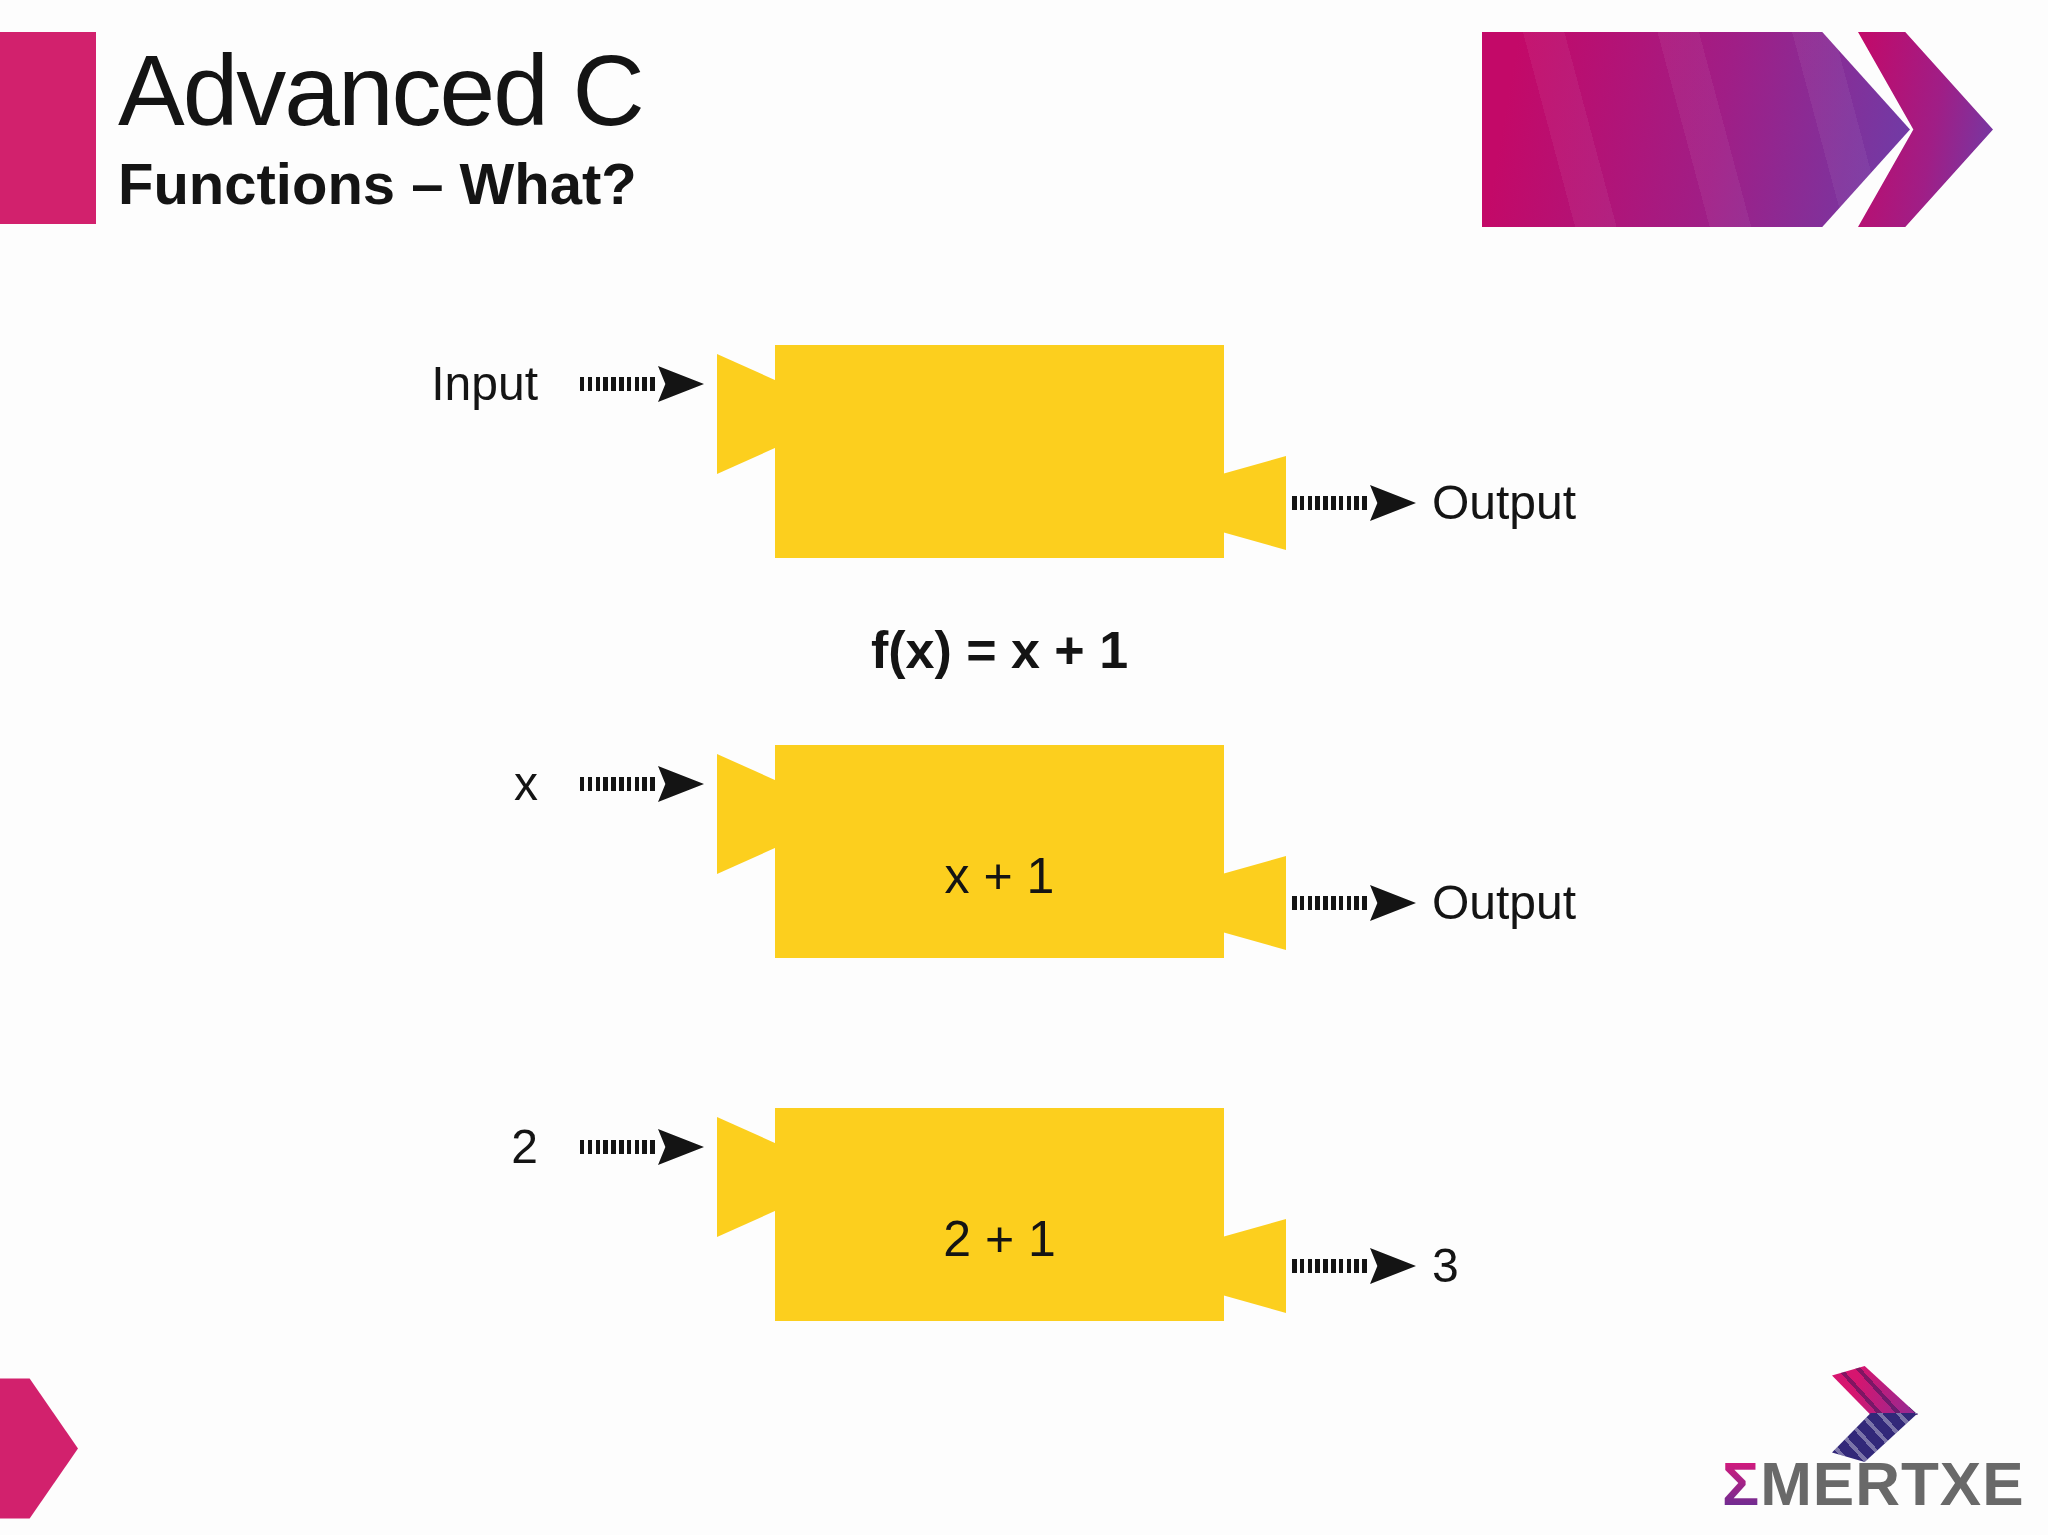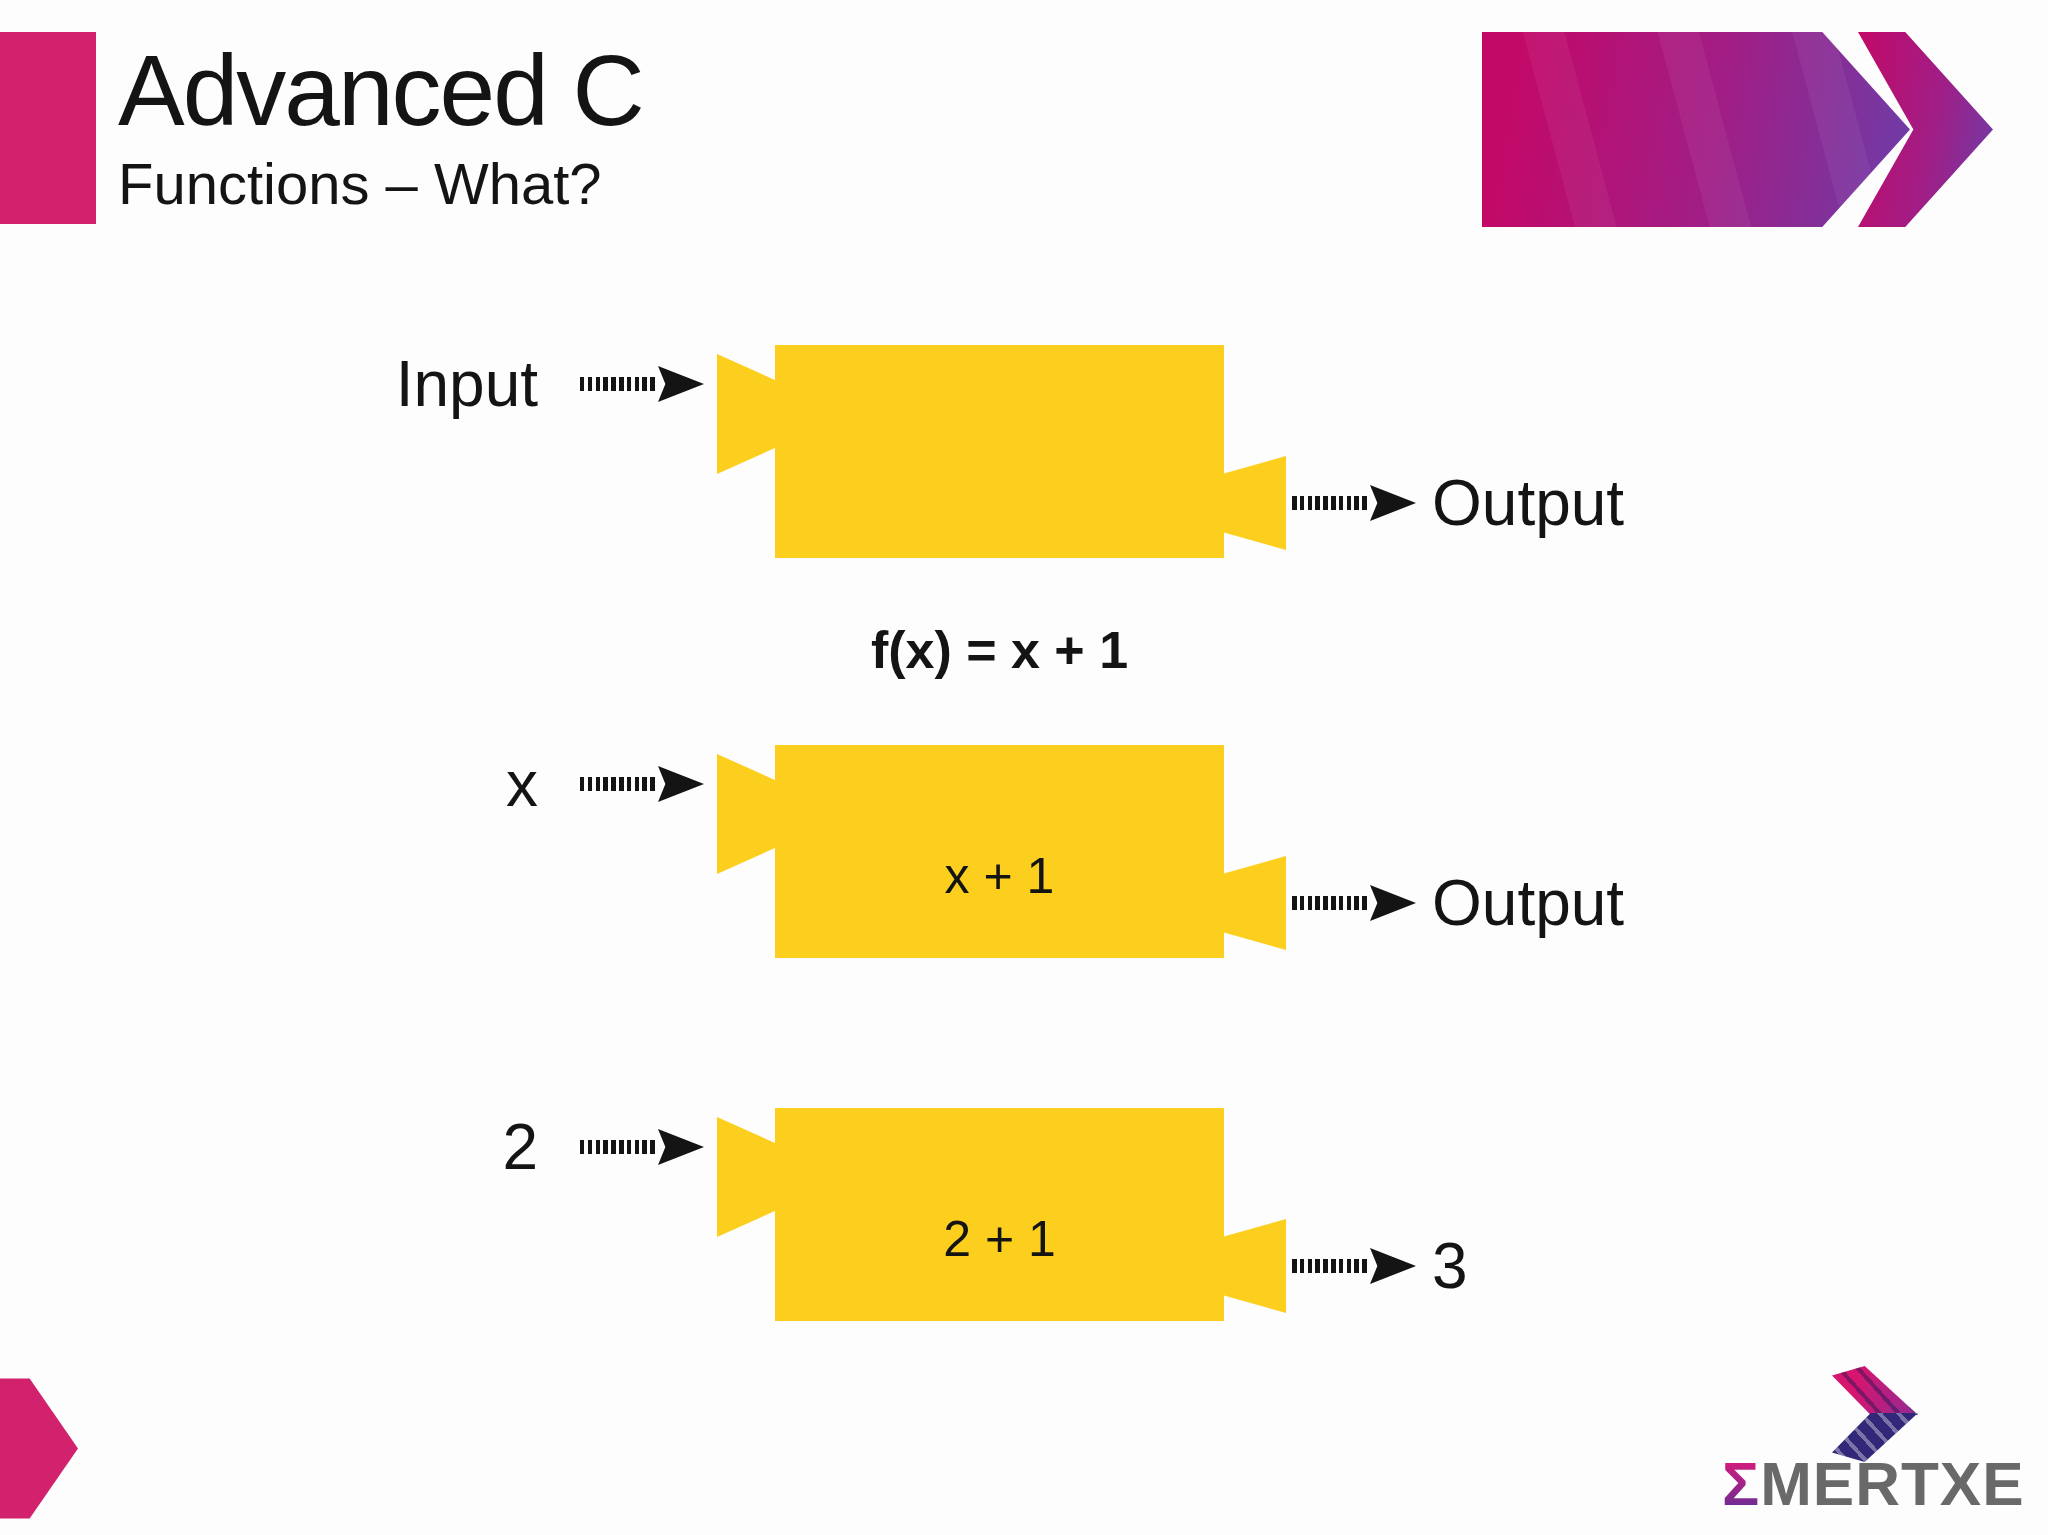--- a/index.html
+++ b/index.html
@@ -7,21 +7,21 @@
     --grad-start:#C30968; --grad-end:#6D3DA8; --navy:#322879; --logo-gray:#696969;
   }
   *{margin:0;padding:0;box-sizing:border-box;}
   html,body{width:2048px;height:1535px;}
   body{font-family:"Liberation Sans","DejaVu Sans",sans-serif;background:var(--bg);}
   .slide{position:relative;width:2048px;height:1535px;overflow:hidden;background:var(--bg);color:var(--ink);}
 
   
   .corner-square{position:absolute;left:0;top:32px;width:96px;height:192px;background:var(--pink);}
   .title{position:absolute;left:118px;top:34px;font-size:100px;line-height:112px;letter-spacing:-2px;color:var(--ink);font-weight:400;}
-  .subtitle{position:absolute;left:118px;top:152px;font-size:58px;line-height:64px;color:var(--ink);font-weight:400;}
+  .subtitle{position:absolute;left:118px;top:152px;font-size:58px;line-height:64px;color:var(--ink);font-weight:700;}
 
   .banner-main{position:absolute;left:1482px;top:32px;width:428px;height:195px;
     background:linear-gradient(100deg,var(--grad-start) 8%,#A01E86 55%,var(--grad-end) 100%);
     -webkit-clip-path:polygon(0 0,79.5% 0,100% 50%,79.5% 100%,0 100%);
     clip-path:polygon(0 0,79.5% 0,100% 50%,79.5% 100%,0 100%);}
   .banner-main:after{content:"";position:absolute;inset:0;
     background:repeating-linear-gradient(75deg,rgba(255,255,255,0) 0 90px,rgba(255,255,255,.05) 90px 130px);}
   .banner-chevron{position:absolute;left:1858px;top:32px;width:135px;height:195px;
     background:linear-gradient(100deg,var(--grad-start) 0%,#A01E86 55%,var(--grad-end) 100%);
     -webkit-clip-path:polygon(0 0,35% 0,100% 50%,35% 100%,0 100%,41% 50%);
@@ -32,21 +32,21 @@
   .machine.m1{top:345px;} .machine.m2{top:745px;} .machine.m3{top:1108px;}
   .tab-in{position:absolute;left:-58px;top:9px;width:59px;height:120px;background:var(--yellow);
     -webkit-clip-path:polygon(0 0,100% 22%,100% 78%,0 100%);
     clip-path:polygon(0 0,100% 22%,100% 78%,0 100%);}
   .tab-out{position:absolute;right:-62px;bottom:8px;width:63px;height:94px;background:var(--yellow);
     -webkit-clip-path:polygon(0 19%,100% 0,100% 100%,0 81%);
     clip-path:polygon(0 19%,100% 0,100% 100%,0 81%);}
   .box-label{position:absolute;left:0;top:44%;width:100%;transform:translateY(-50%);
     text-align:center;font-size:50px;color:var(--ink);margin-top:37px;}
 
-  .io-label{position:absolute;font-size:64px;line-height:64px;color:var(--ink);}
+  .io-label{position:absolute;font-size:48px;line-height:64px;color:var(--ink);}
   .in-label{left:270px;width:268px;text-align:right;}
   .in-label.r1{top:352px;} .in-label.r2{top:752px;} .in-label.r3{top:1115px;}
   .out-label{left:1432px;width:420px;text-align:left;}
   .out-label.r1{top:471px;} .out-label.r2{top:871px;} .out-label.r3{top:1234px;}
 
   .arrow{position:absolute;display:flex;align-items:center;height:36px;}
   .arrow .dots{width:78px;height:14px;
     background:repeating-linear-gradient(90deg,var(--ink) 0 4.5px,transparent 4.5px 7.8px);}
   .arrow .head{width:46px;height:36px;background:var(--ink);
     -webkit-clip-path:polygon(0 0,100% 50%,0 100%,16% 50%);

